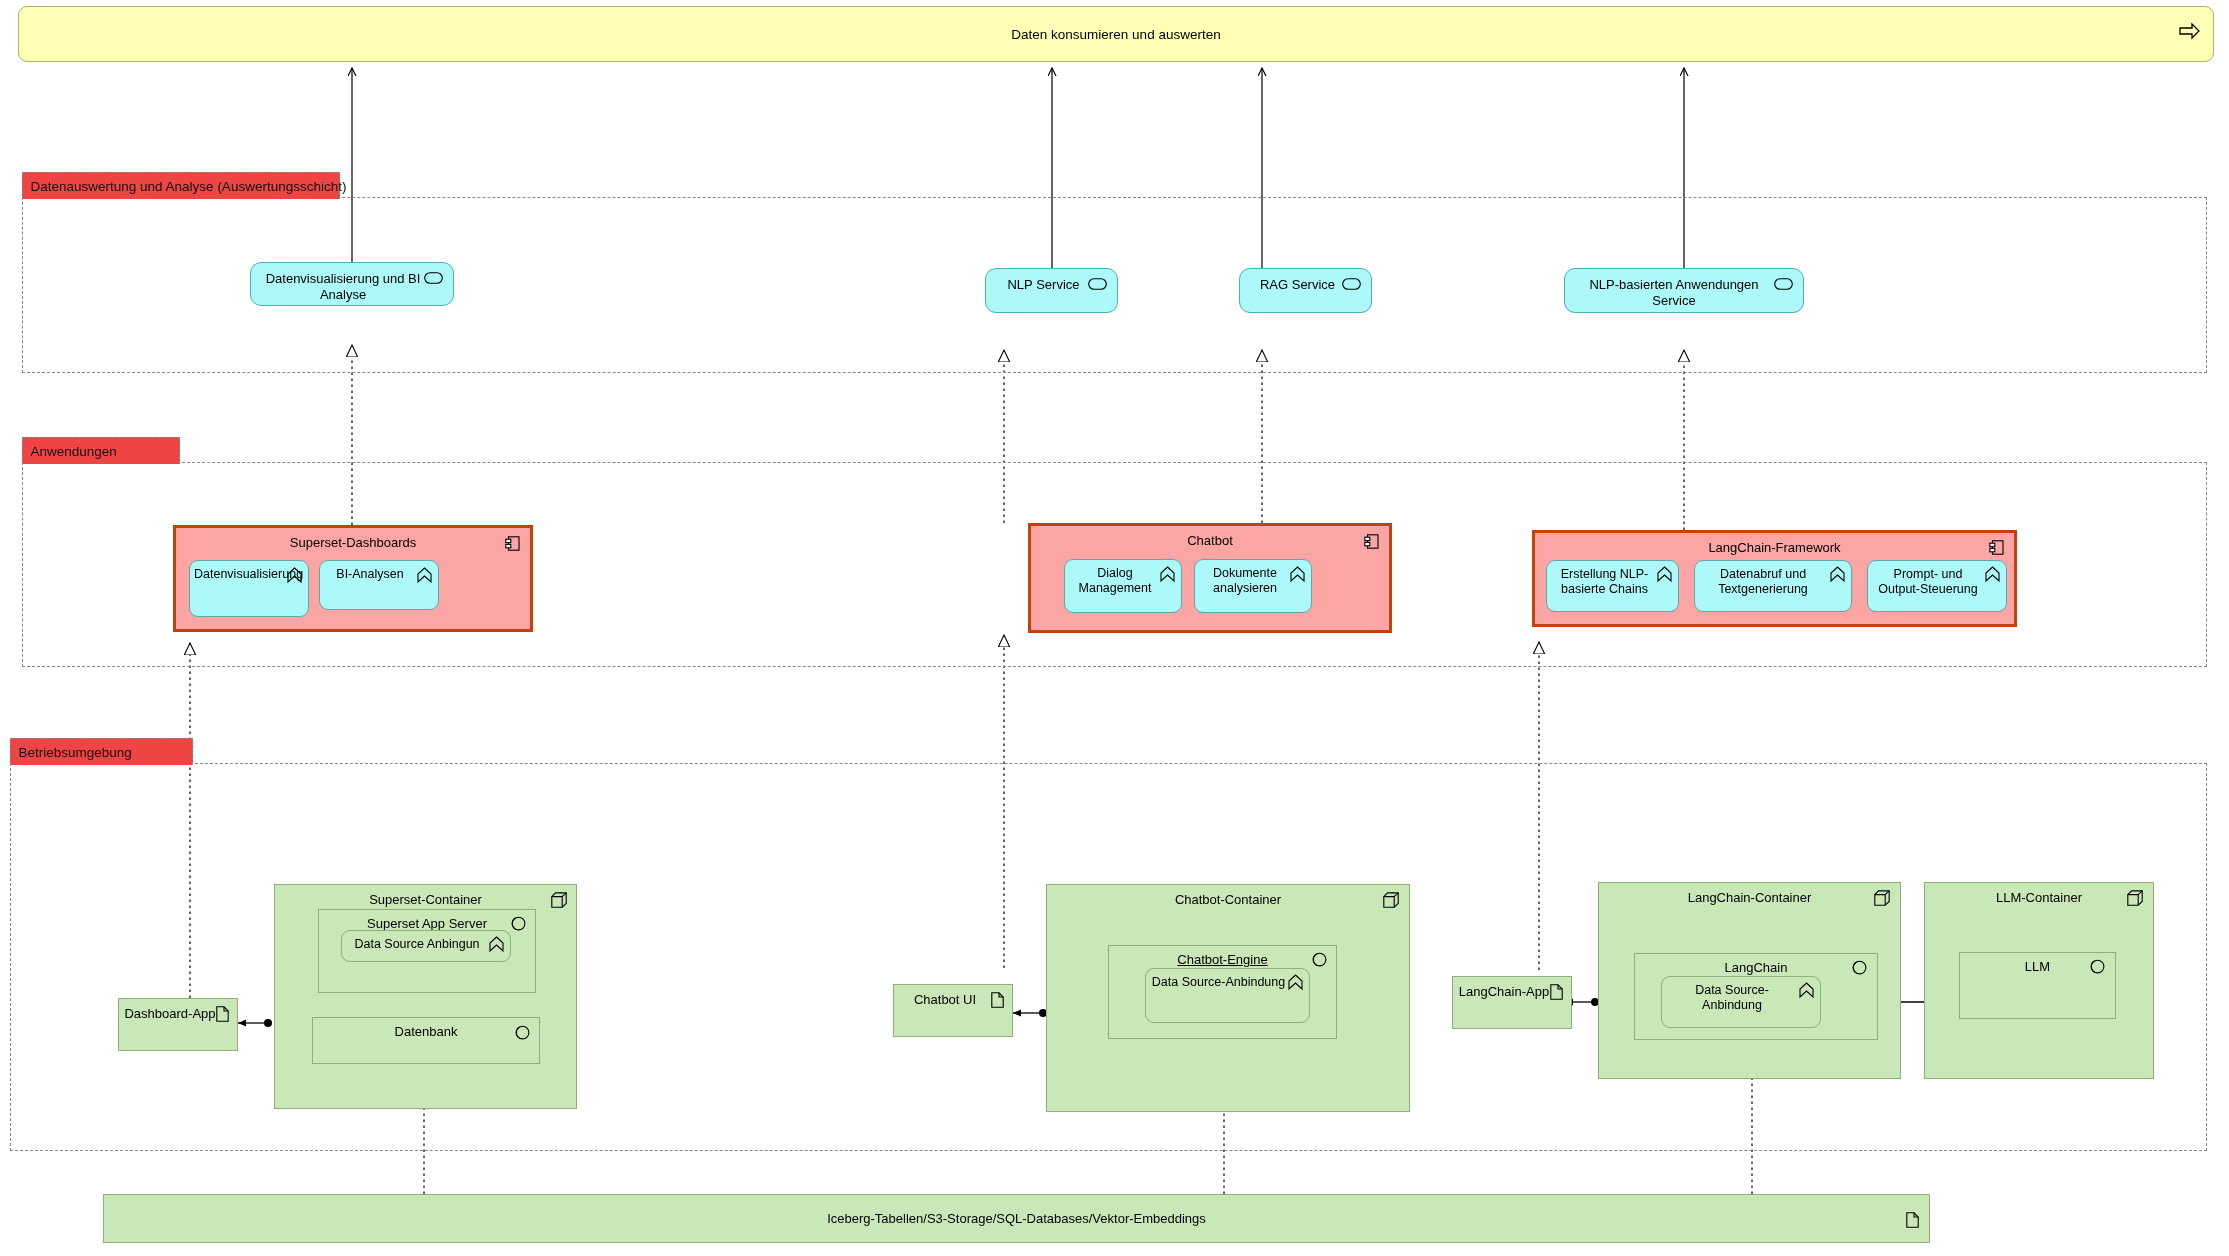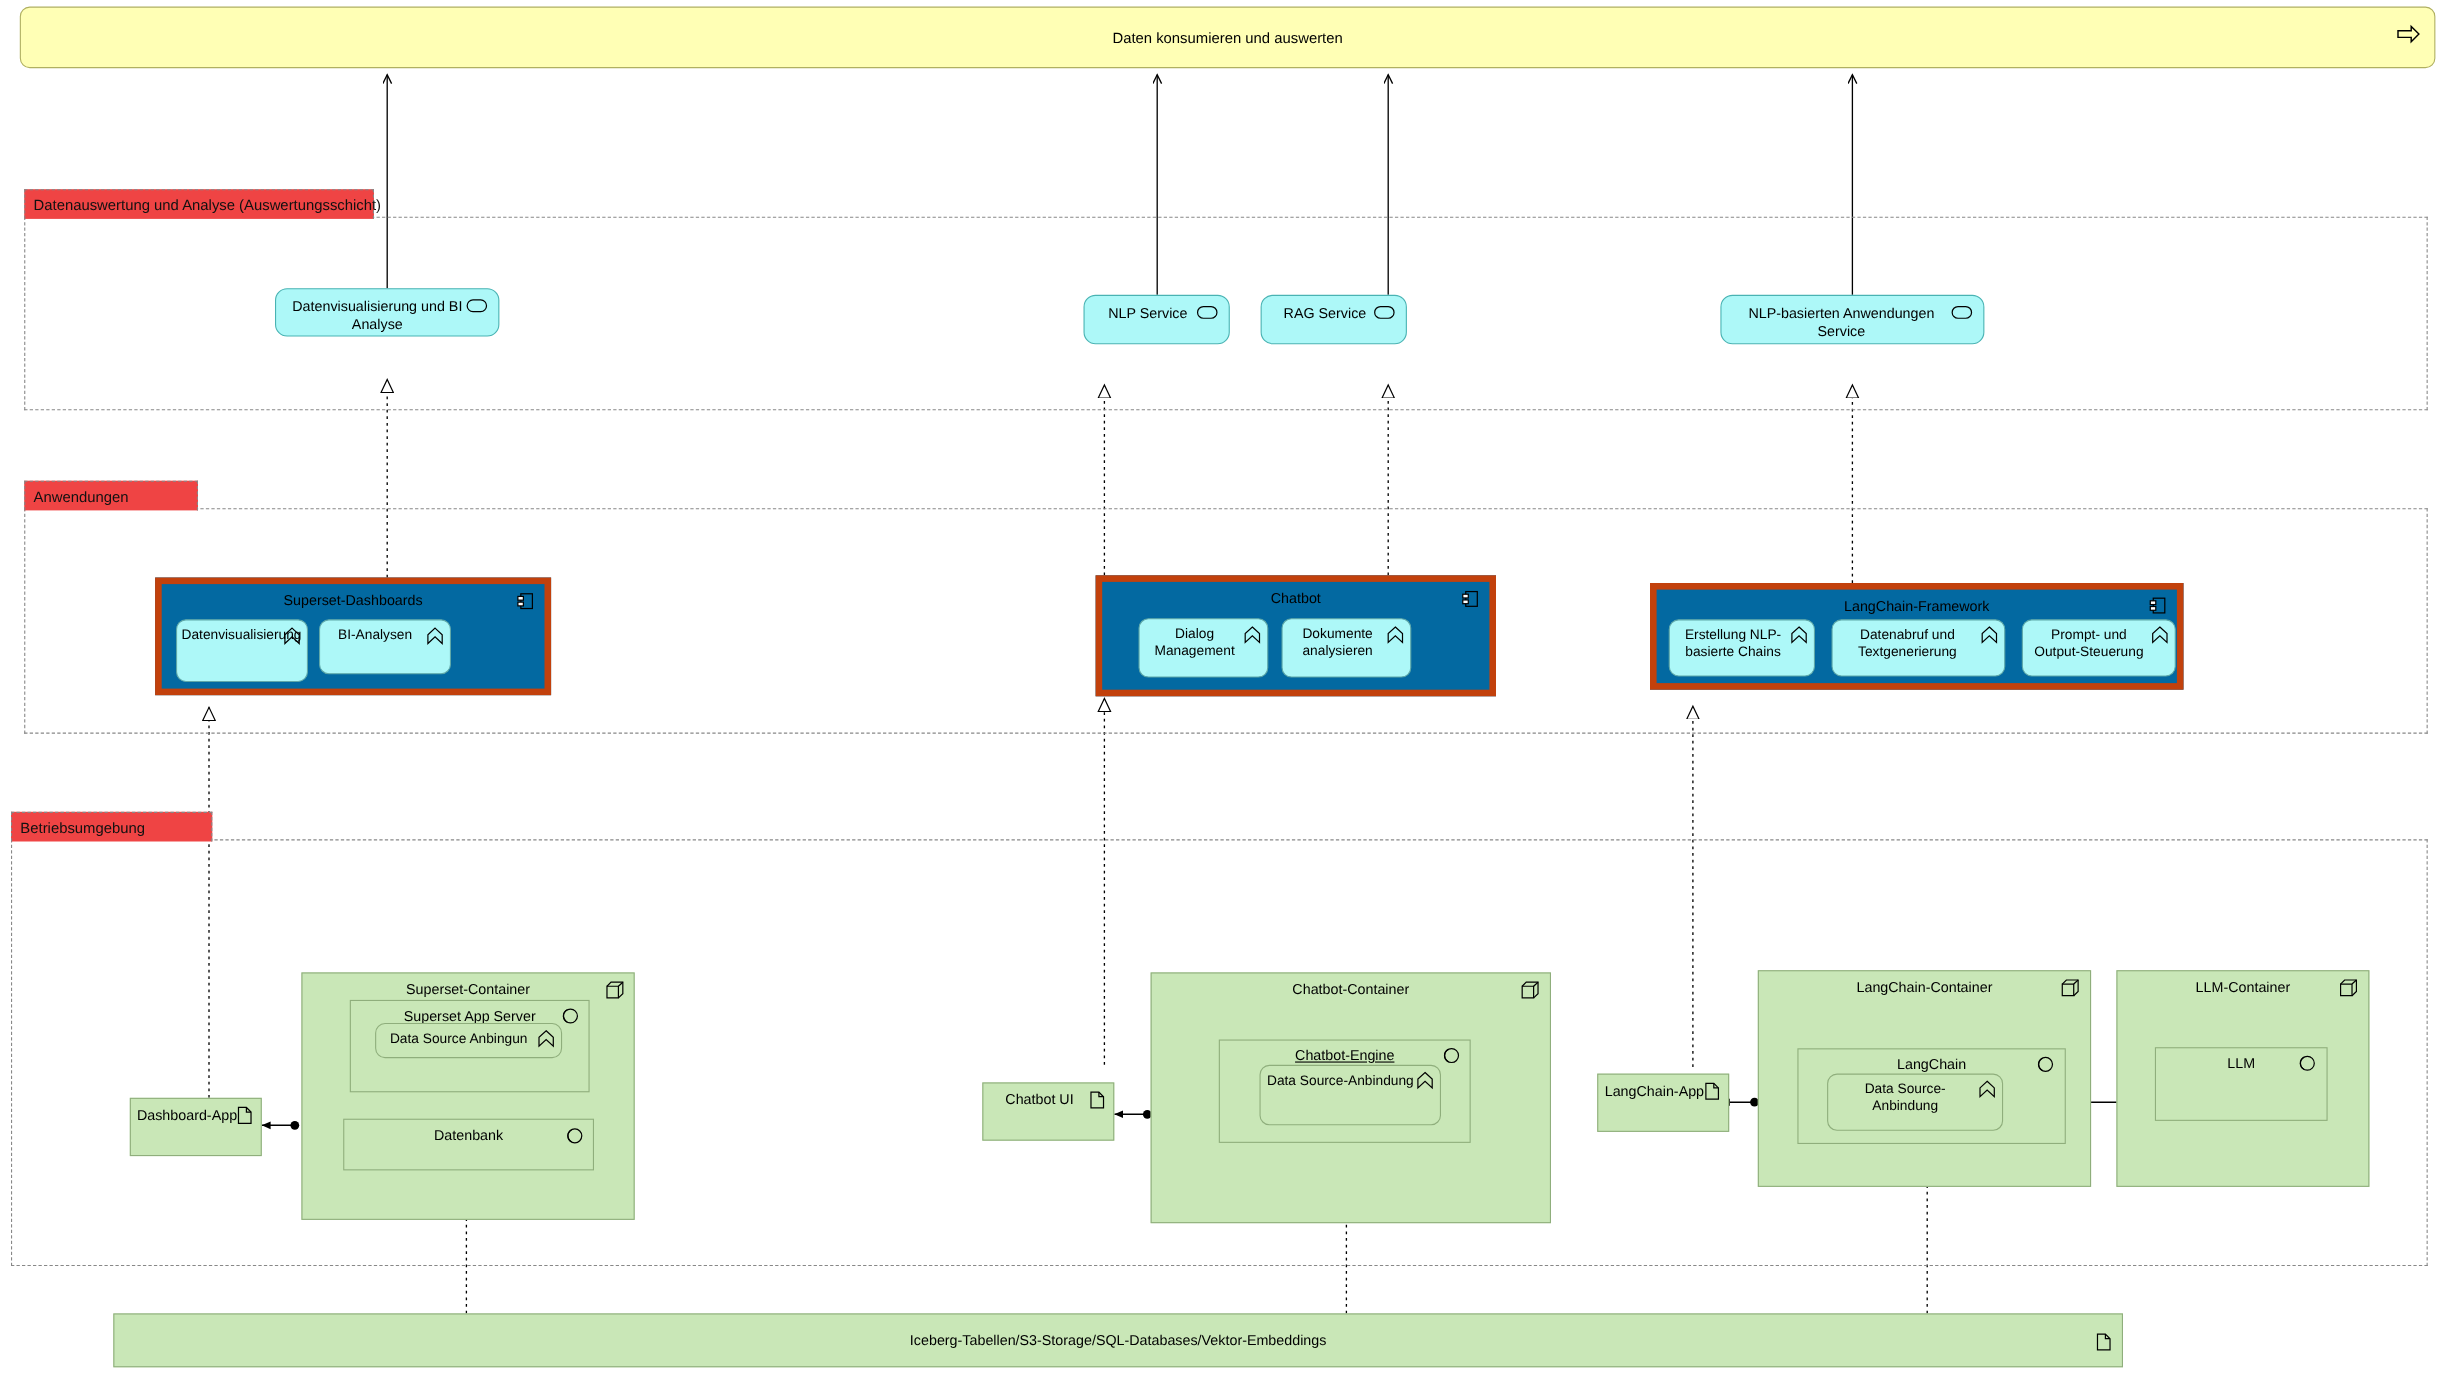--- a/index.html
+++ b/index.html
@@ -58,26 +58,27 @@
     border: 1px solid #49b3b3;
     border-radius: 11px;
     font-size: 13px;
     padding-top: 8px;
     text-align: center;
     line-height: 1.25;
   }
 
   
   .app-component {
-    background: #0369a1;
-    border: 6px solid #c2410c;
+    background: #fca5a5;
+    border: 3px solid #c2410c;
     font-size: 13px;
     text-align: center;
     padding-top: 7px;
     line-height: 1.25;
+    margin-left: 32px;
   }
 
   
   .app-function {
     background: #adf8f8;
     border: 1px solid #5fa8a8;
     border-radius: 9px;
     font-size: 12.5px;
     text-align: center;
     padding-top: 6px;
@@ -223,21 +224,21 @@
 
   <div class="abs app-service" style="left:985px; top:268px; width:133px; height:45px;">
     <span style="display:inline-block; padding:0 22px 0 6px;">NLP Service</span>
     <span class="icon" style="right:10px; top:9px;">
       <svg width="19" height="12" viewBox="0 0 19 12">
         <rect x="0.7" y="0.7" width="17.6" height="10.6" rx="5.3" fill="none" stroke="#000" stroke-width="1.1"></rect>
       </svg>
     </span>
   </div>
 
-  <div class="abs app-service" style="left:1146px; top:268px; width:133px; height:45px;">
+  <div class="abs app-service" style="left:1239px; top:268px; width:133px; height:45px;">
     <span style="display:inline-block; padding:0 22px 0 6px;">RAG Service</span>
     <span class="icon" style="right:10px; top:9px;">
       <svg width="19" height="12" viewBox="0 0 19 12">
         <rect x="0.7" y="0.7" width="17.6" height="10.6" rx="5.3" fill="none" stroke="#000" stroke-width="1.1"></rect>
       </svg>
     </span>
   </div>
 
   <div class="abs app-service" style="left:1564px; top:268px; width:240px; height:45px;">
     <span style="display:inline-block; padding:0 28px 0 8px;">NLP-basierten Anwendungen Service</span>

